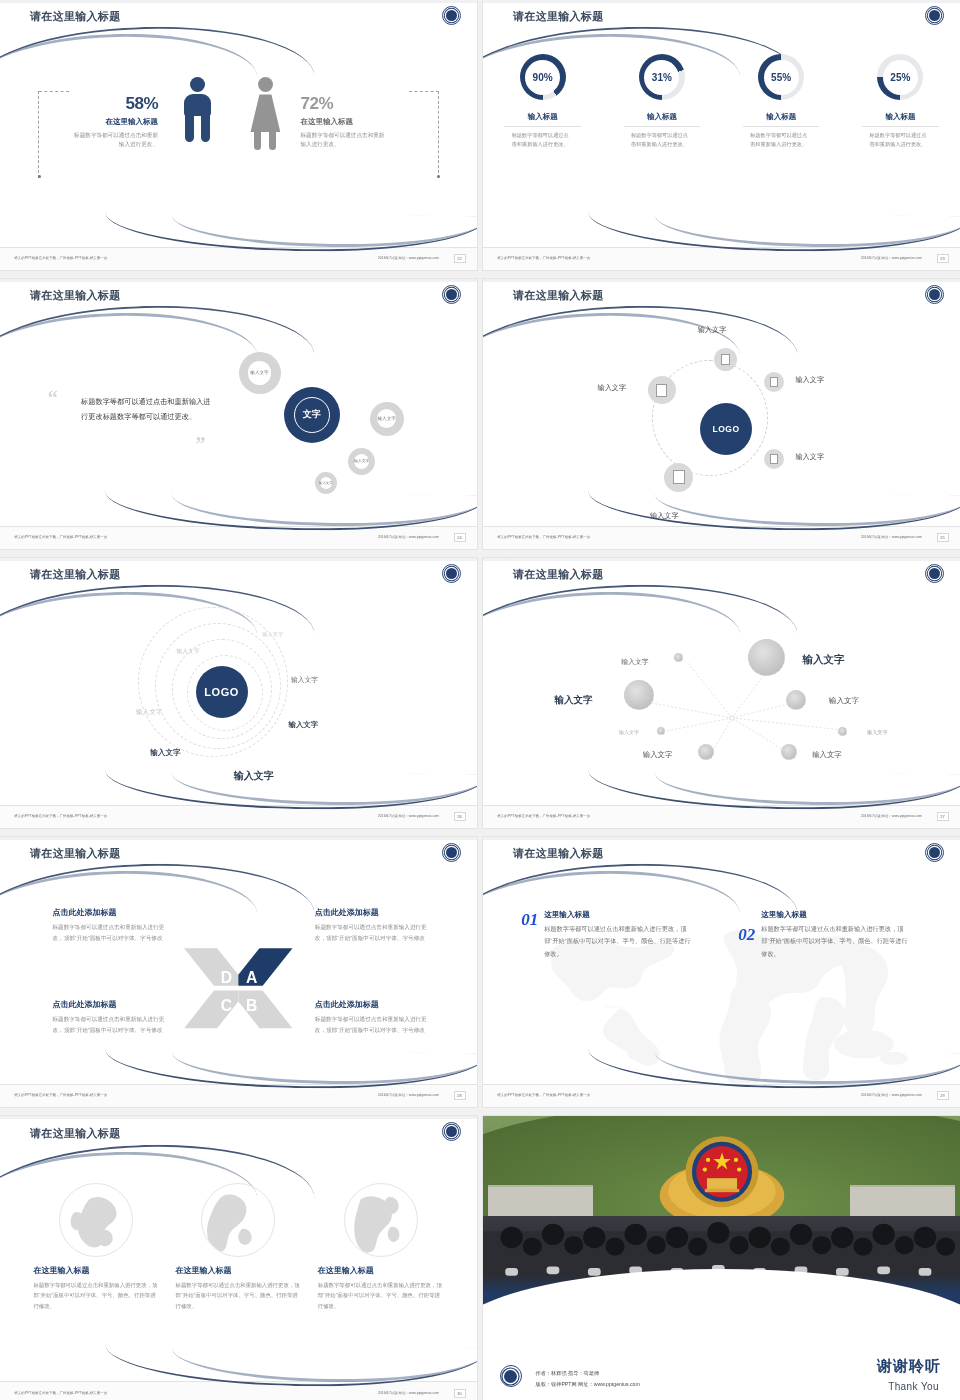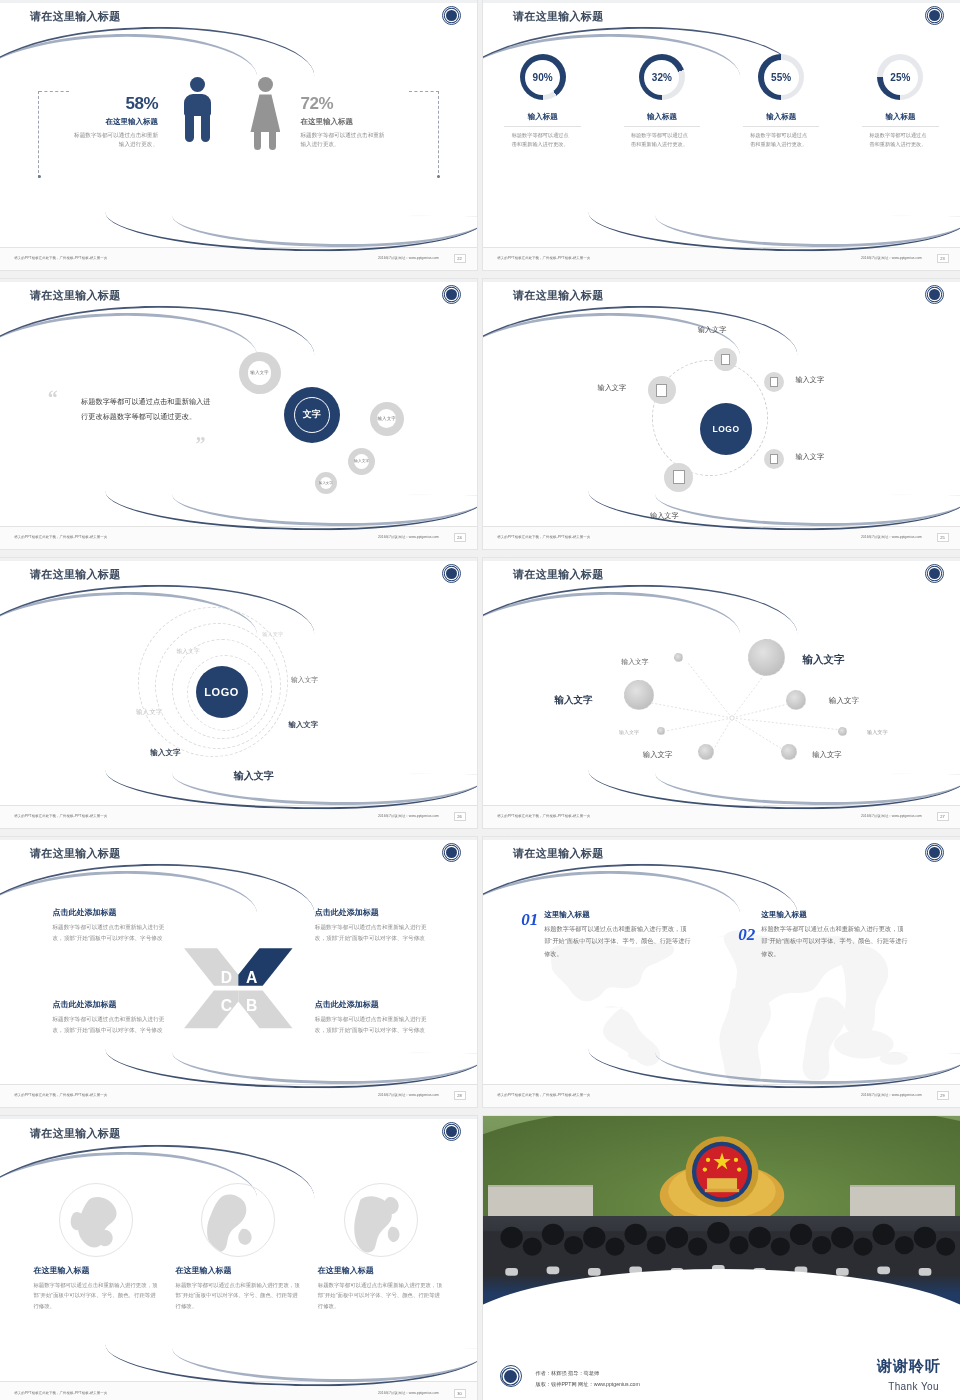--- a/index.html
+++ b/index.html
@@ -248,21 +248,21 @@
       <div class="ring-col">
         <div class="ring" style="background:conic-gradient(from 180deg,#24406c 0% 90%,#e6e8ec 90% 100%)">
           <span>90%</span>
         </div>
         <div class="ring-lab">输入标题</div>
         <div class="ring-line"></div>
         <div class="ring-desc">标题数字等都可以通过点击和重新输入进行更改。</div>
       </div>
       <div class="ring-col">
         <div class="ring" style="background:conic-gradient(from 180deg,#24406c 0% 70%,#e6e8ec 70% 100%)">
-          <span>32%</span>
+          <span>31%</span>
         </div>
         <div class="ring-lab">输入标题</div>
         <div class="ring-line"></div>
         <div class="ring-desc">标题数字等都可以通过点击和重新输入进行更改。</div>
       </div>
       <div class="ring-col">
         <div class="ring" style="background:conic-gradient(from 180deg,#24406c 0% 50%,#e6e8ec 50% 100%)">
           <span>55%</span>
         </div>
         <div class="ring-lab">输入标题</div>

